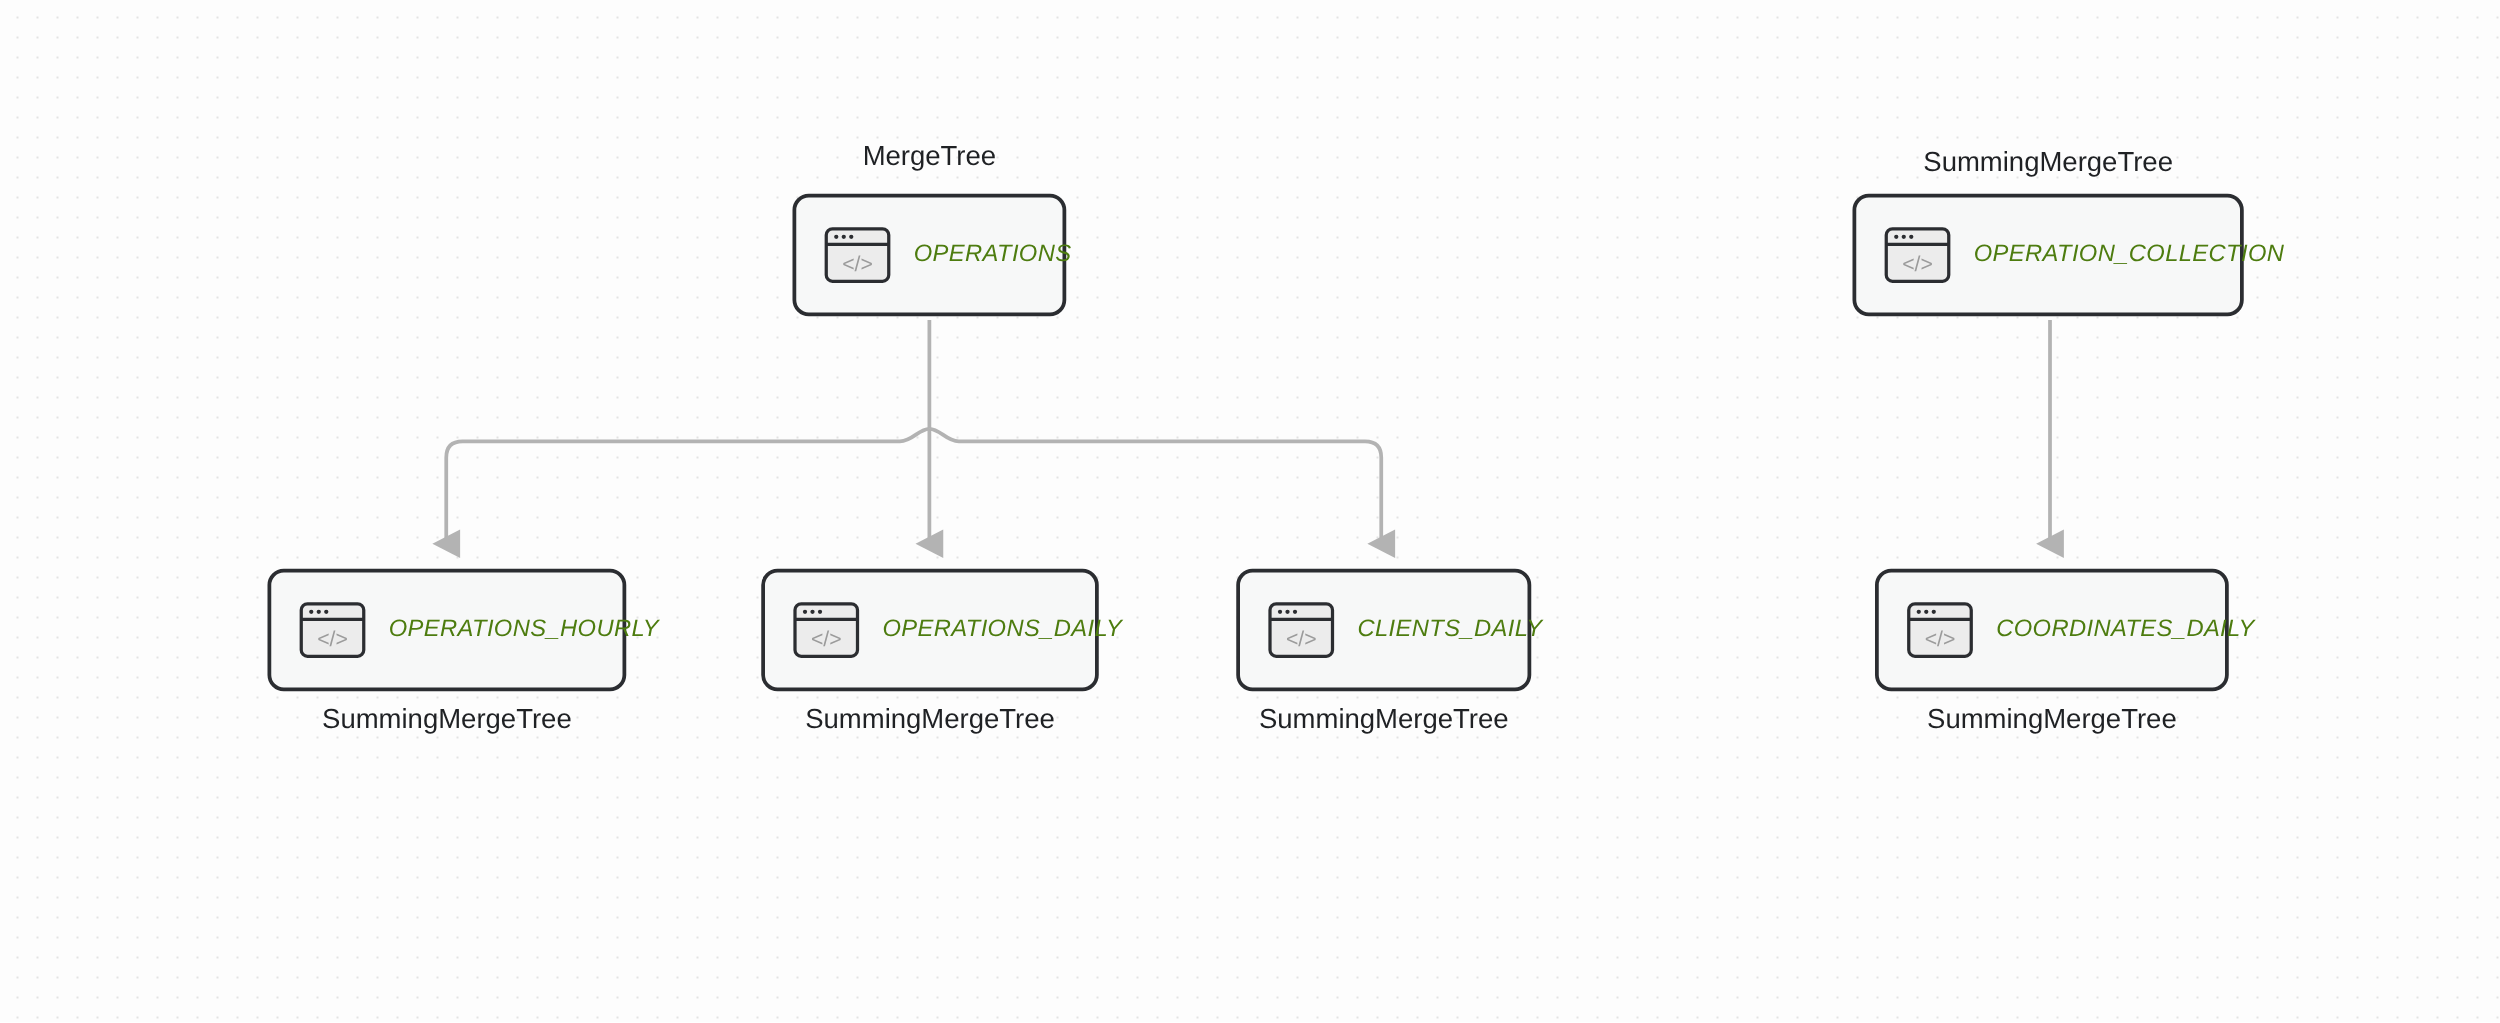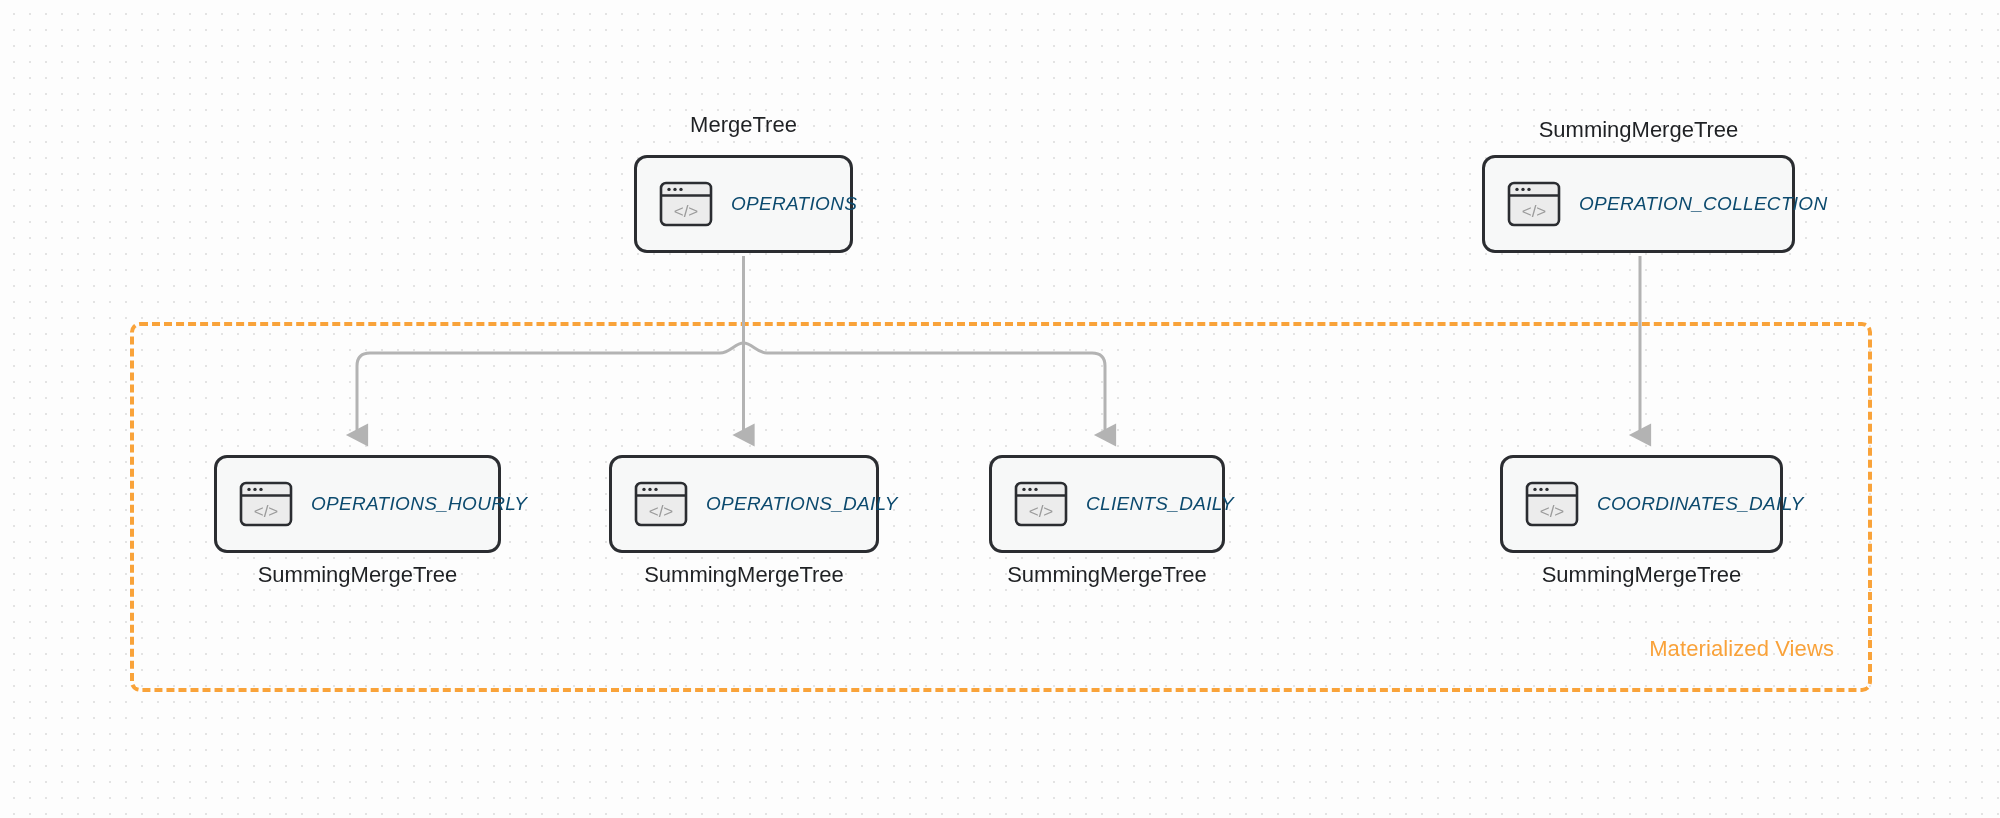--- a/index.html
+++ b/index.html
@@ -69,21 +69,21 @@
     flex: 0 0 auto;
     margin-left: 22px;
     width: 54px;
     height: 46px;
   }
   .node .node-label {
     margin-left: 18px;
     margin-right: 20px;
     font-style: italic;
     font-size: 19px;
-    color: #0c4a6e;
+    color: #4d7c0f;
     letter-spacing: .3px;
     white-space: nowrap;
   }
 
   
   .engine-caption {
     position: absolute;
     font-size: 22px;
     color: #1f2124;
     white-space: nowrap;
@@ -103,23 +103,20 @@
   #cap-operations-hourly     { left: 214px;  top: 562px;  width: 287px; }
   #cap-operations-daily      { left: 609px;  top: 562px;  width: 270px; }
   #cap-clients-daily         { left: 989px;  top: 562px;  width: 236px; }
   #cap-coordinates-daily     { left: 1500px; top: 562px;  width: 283px; }
 </style>
 </head>
 <body>
 
 <div id="canvas">
 
-  <div class="mv-group">
-    <div class="mv-group-label">Materialized Views</div>
-  </div>
 
   <svg id="edges" viewBox="0 0 2000 818">
     <defs>
       <marker id="arrowhead" markerWidth="9" markerHeight="9" refX="4.4" refY="4.3" orient="auto" markerUnits="strokeWidth">
         <path d="M 0.6 0.6 L 8.2 0.6 L 4.4 8.0 Z" fill="#b3b3b3"></path>
       </marker>
     </defs>
 
     <g stroke="#b3b3b3" stroke-width="3" fill="none" stroke-linecap="butt">
 

